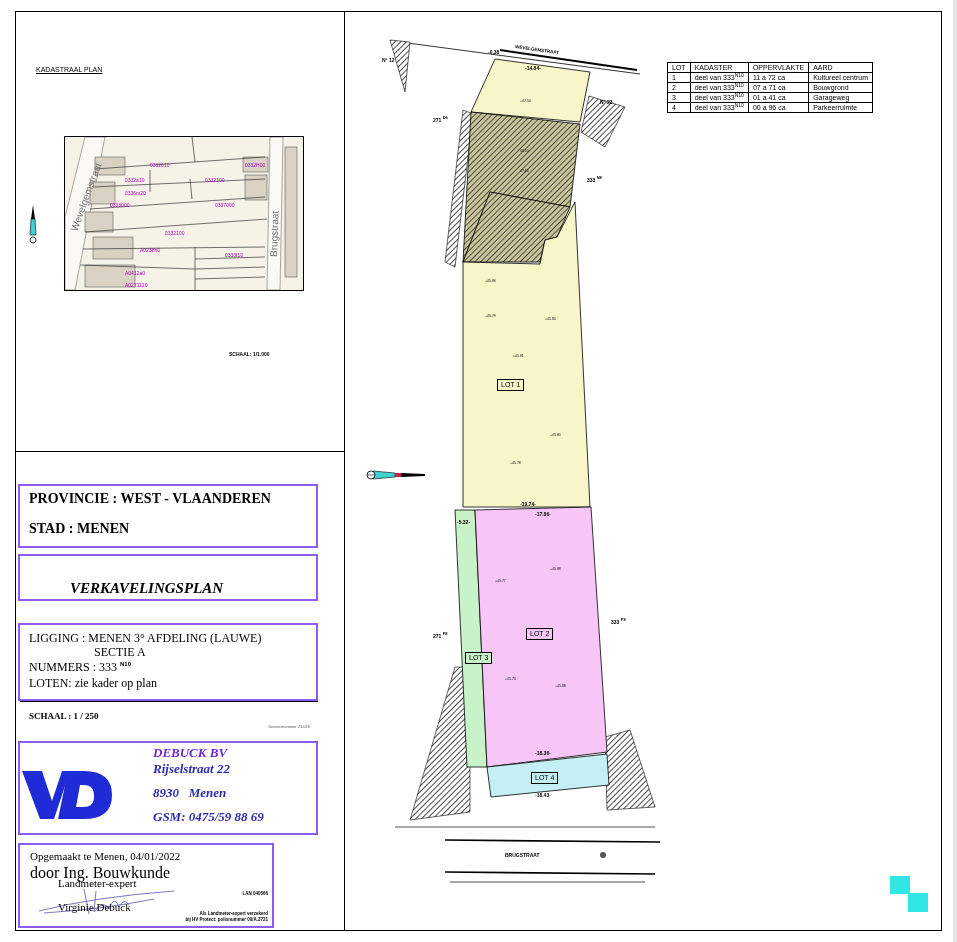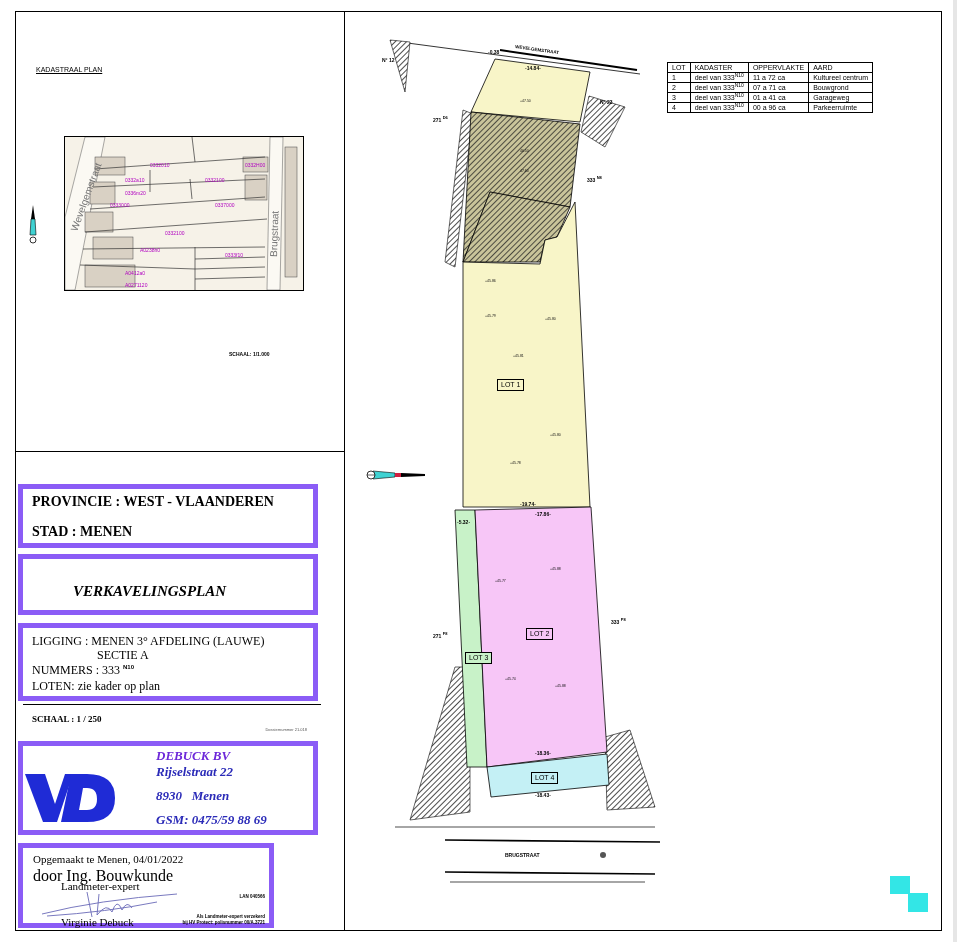--- a/index.html
+++ b/index.html
@@ -1,20 +1,20 @@
 <!DOCTYPE html>
 <html><head>
 <meta charset="utf-8">
 <style>
   html, body { margin:0; padding:0; background:#ffffff; }
   body { width:957px; height:942px; position:relative; overflow:hidden; font-family:"Liberation Serif", serif; color:#000; }
   .abs { position:absolute; }
   .frame { position:absolute; border:1px solid #000; box-sizing:border-box; }
   .sans { font-family:"Liberation Sans", sans-serif; }
-  .title-box { position:absolute; border:5px solid #8b5cf6; box-sizing:border-box; background:#fff;padding-left:30px; }
+  .title-box { position:absolute; border:2px solid #8b5cf6; box-sizing:border-box; background:#fff;padding-left:30px; }
   .lot-table { position:absolute; left:667px; top:62px; border-collapse:collapse; font-family:"Liberation Sans", sans-serif; font-size:7px; }
   .lot-table td, .lot-table th { border:1px solid #000; padding:0 4px; height:9px; line-height:9px; font-weight:normal; text-align:left; white-space:nowrap; }
   .lot-table sup { font-size:5px; vertical-align:top; line-height:5px; }
   .lot-label { position:absolute; border:1px solid #000; font-family:"Liberation Sans", sans-serif; font-size:7px; padding:0 3px; line-height:10px; background:transparent; }
   .scrollbar { position:absolute; right:0; top:0; width:4px; height:942px; background:#e6e6e6; }
 </style>
 </head>
 <body>
 
 <div class="frame" style="left:15px;top:11px;width:330px;height:920px;"></div>
@@ -81,21 +81,21 @@
   </svg>
 </div>
 
 <div class="abs sans" style="left:229px;top:351px;font-size:5px;font-weight:bold;">SCHAAL: 1/1.000</div>
 
 <div class="title-box" style="left:18px;top:484px;width:300px;height:64px;">
   <div class="abs" style="left:9px;top:5px;font-size:14px;font-weight:bold;">PROVINCIE : WEST - VLAANDEREN</div>
   <div class="abs" style="left:9px;top:35px;font-size:14px;font-weight:bold;">STAD : MENEN</div>
 </div>
 
-<div class="title-box" style="left:18px;top:554px;width:300px;height:61px;">
+<div class="title-box" style="left:18px;top:554px;width:300px;height:47px;">
   <div class="abs" style="left:50px;top:24px;font-size:15px;font-weight:bold;font-style:italic;">VERKAVELINGSPLAN</div>
 </div>
 
 <div class="title-box" style="left:18px;top:623px;width:300px;height:78px;">
   <div class="abs" style="left:9px;top:6px;font-size:12px;">LIGGING  : MENEN 3° AFDELING (LAUWE)</div>
   <div class="abs" style="left:74px;top:20px;font-size:12px;">SECTIE A</div>
   <div class="abs" style="left:9px;top:35px;font-size:12px;">
     <span>NUMMERS : 333</span>
     <sup class="sans" style="font-size:6px;font-weight:bold;">N10</sup>
   </div>
@@ -120,21 +120,21 @@
 
 <div class="title-box" style="left:18px;top:843px;width:256px;height:85px;">
   <div class="abs" style="left:10px;top:5px;font-size:11px;">Opgemaakt te Menen, 04/01/2022</div>
   <div class="abs" style="left:10px;top:19px;font-size:16px;">door Ing. Bouwkunde</div>
   <div class="abs" style="left:38px;top:32px;font-size:11px;">Landmeter-expert</div>
   <div class="abs" style="left:14px;top:34px;width:150px;height:40px;">
     <svg width="150" height="40" viewBox="0 0 150 40">
       <path d="M5,32 Q60,18 140,12 M10,34 Q70,30 120,20 M50,10 L55,35 M62,12 L60,33 Q70,20 75,30 Q80,15 85,28 Q90,18 95,26" fill="none" stroke="#6a6ab8" stroke-width="0.9"></path>
     </svg>
   </div>
-  <div class="abs" style="left:38px;top:68px;font-size:11px;">Virginie Debuck</div>
+  <div class="abs" style="left:38px;top:56px;font-size:11px;">Virginie Debuck</div>
   <div class="abs sans" style="right:4px;top:46px;font-size:4.5px;font-weight:bold;">LAN 040566</div>
   <div class="abs sans" style="right:4px;top:66px;font-size:4.5px;font-weight:bold;">Als Landmeter-expert verzekerd</div>
   <div class="abs sans" style="right:4px;top:72px;font-size:4.5px;font-weight:bold;">bij HV Protect: polisnummer 00/A.3721</div>
 </div>
 
 <table class="lot-table">
   <tbody>
       <tr>
     <th>LOT</th>
     <th>KADASTER</th>

